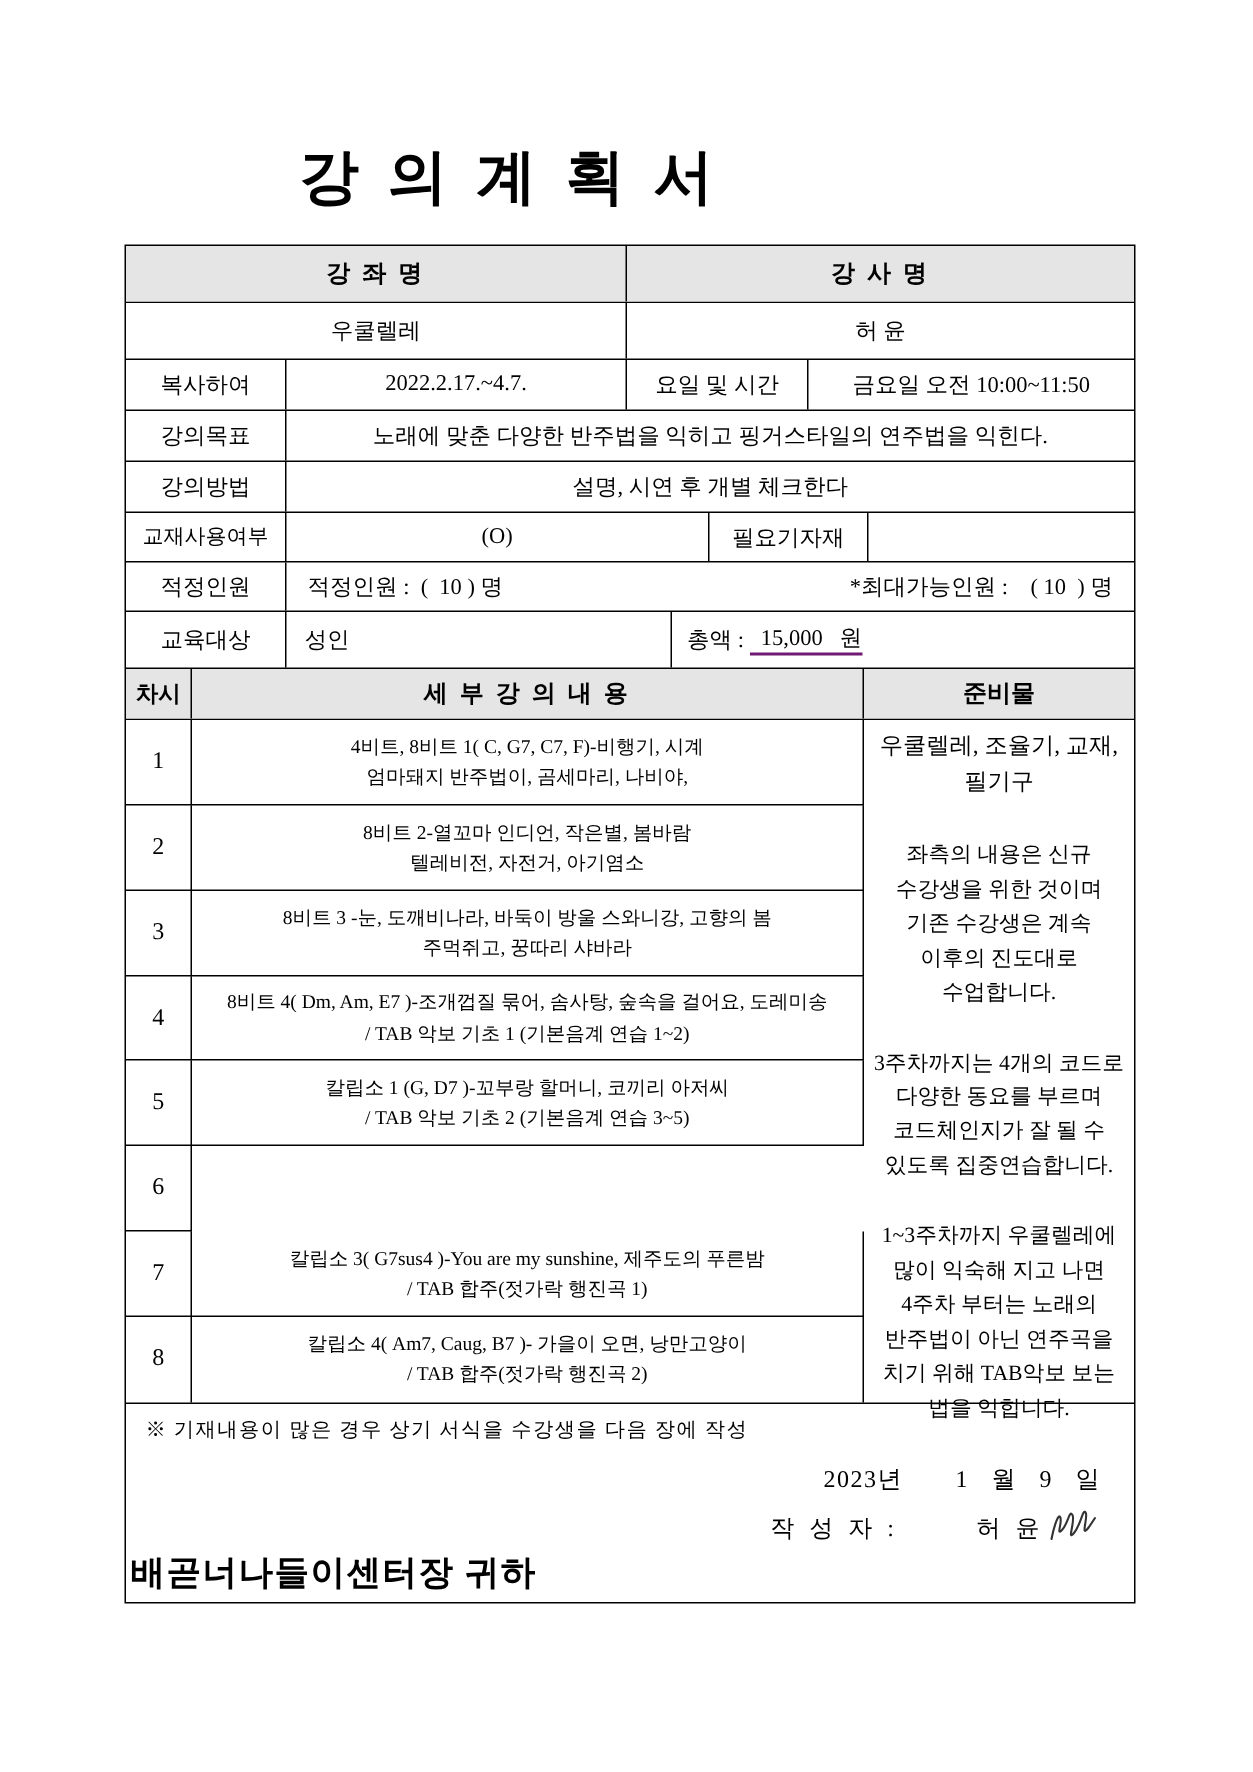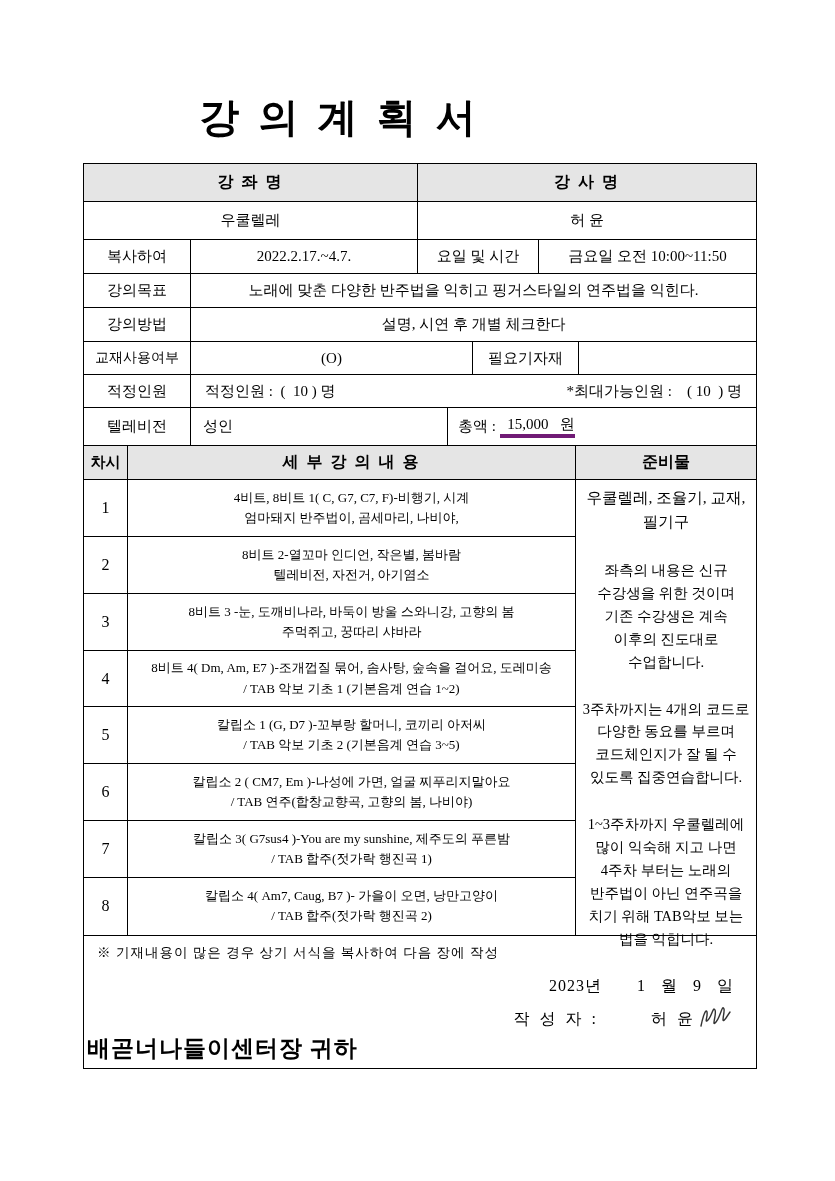--- a/index.html
+++ b/index.html
@@ -24,21 +24,21 @@
     align-items:center; justify-content:center; overflow:hidden;
   }
   .cell:last-child { border-right:none; }
   .gray { background:#e5e5e5; }
   .bold { font-weight:bold; }
   .h37 { height:37px; } .h33 { height:33px; } .h32 { height:32px; }
   .w-label { width:107px; }
   .w-half-l { width:334px; }
   .left { justify-content:flex-start; padding-left:12px;font-family:Liberation Serif, serif; }
   .pre { white-space:pre; }
-  .fee-underline { border-bottom:4px solid #701a75; white-space:pre; }
+  .fee-underline { border-bottom:2px solid #701a75; white-space:pre; }
   .capacity-cell { flex:1; display:flex; align-items:center; justify-content:space-between; padding:0 14px 0 14px;gap:32px; }
   .hdr { font-size:16px; letter-spacing:2px; }
   
   .schedule { display:grid; grid-template-columns:44px 448px 1fr; grid-template-rows:repeat(8,56.87px); border-bottom:1px solid #000; }
   .s-no {
     grid-column:1; border-right:1px solid #000; border-bottom:1px solid #000;
     display:flex; align-items:center; justify-content:center; font-size:16px;
   }
   .s-content {
     grid-column:2; border-right:1px solid #000; border-bottom:1px solid #000;
@@ -104,21 +104,21 @@
 
   <div class="row">
     <div class="cell w-label h32">적정인원</div>
     <div class="cell h32 capacity-cell">
       <span class="pre">적정인원 :  (  10 ) 명</span>
       <span class="pre">*최대가능인원 :    ( 10  ) 명</span>
     </div>
   </div>
 
   <div class="row">
-    <div class="cell w-label h37">텔레비전</div>
+    <div class="cell w-label h37">교육대상</div>
     <div class="cell h37 left" style="width:257px">성인</div>
     <div class="cell h37 left" style="flex:1; padding-left:10px">
       <span class="pre">총액 : </span>
         <span class="fee-underline">  15,000   원</span>
     </div>
   </div>
 
   <div class="row">
     <div class="cell h33 gray bold" style="width:44px; font-size:15px">차시</div>
     <div class="cell h33 gray bold hdr" style="width:448px">세 부 강 의 내 용</div>
@@ -150,24 +150,20 @@
       <div>/ TAB 악보 기초 1 (기본음계 연습 1~2)</div>
     </div>
 
     <div class="s-no" style="grid-row:5">5</div>
     <div class="s-content" style="grid-row:5">
       <div>칼립소 1 (G, D7 )-꼬부랑 할머니, 코끼리 아저씨</div>
       <div>/ TAB 악보 기초 2 (기본음계 연습 3~5)</div>
     </div>
 
     <div class="s-no" style="grid-row:6">6</div>
-    <div class="s-content" style="grid-row:6">
-      <div>칼립소 2 ( CM7, Em )-나성에 가면, 얼굴 찌푸리지말아요</div>
-      <div>/ TAB 연주(합창교향곡, 고향의 봄, 나비야)</div>
-    </div>
 
     <div class="s-no" style="grid-row:7">7</div>
     <div class="s-content" style="grid-row:7">
       <div>칼립소 3( G7sus4 )-You are my sunshine, 제주도의 푸른밤</div>
       <div>/ TAB 합주(젓가락 행진곡 1)</div>
     </div>
 
     <div class="s-no nb" style="grid-row:8">8</div>
     <div class="s-content nb" style="grid-row:8">
       <div>칼립소 4( Am7, Caug, B7 )- 가을이 오면, 낭만고양이</div>
@@ -189,21 +185,21 @@
       <div class="para p-gap">1~3주차까지 우쿨렐레에
 많이 익숙해 지고 나면
 4주차 부터는 노래의
 반주법이 아닌 연주곡을
 치기 위해 TAB악보 보는
 법을 익힙니다.</div>
     </div>
   </div>
 
   <div class="footer-cell">
-    <div class="footer-note">※ 기재내용이 많은 경우 상기 서식을 복사하여 다음 장에 작성</div>
+    <div class="footer-note">※ 기재내용이 많은 경우 상기 서식을 수강생을 다음 장에 작성</div>
     <div class="date-line">2023년       1   월   9   일</div>
     <div class="author-line">
       <span>작 성 자  :</span>
       <span class="author-name">허 윤</span>
       <svg class="sig" width="34" height="30" viewBox="0 0 34 30">
         <path d="M3 24 C5 14, 8 6, 9 10 C10 14, 6 22, 10 18 C14 14, 15 4, 17 8 C19 12, 13 26, 18 20 C23 14, 24 2, 26 7 C27 11, 22 24, 28 16 L32 10" fill="none" stroke="#333" stroke-width="1.4" stroke-linecap="round"></path>
       </svg>
     </div>
     <div class="addressee">배곧너나들이센터장 귀하</div>
   </div>

